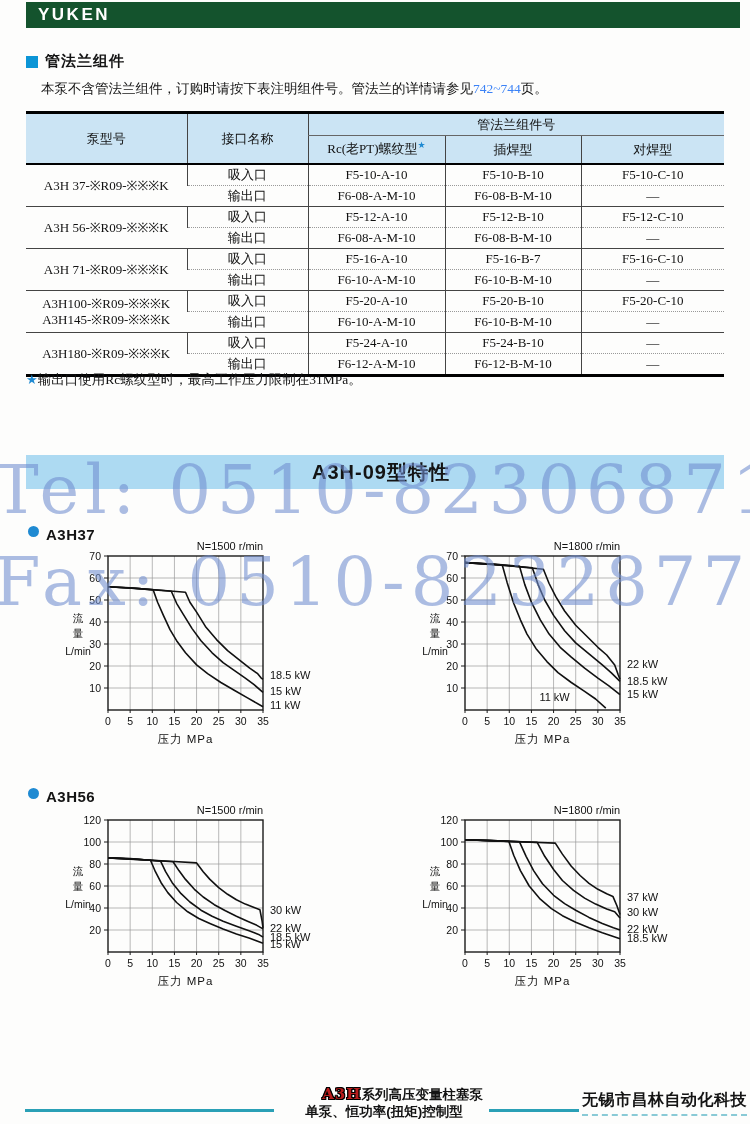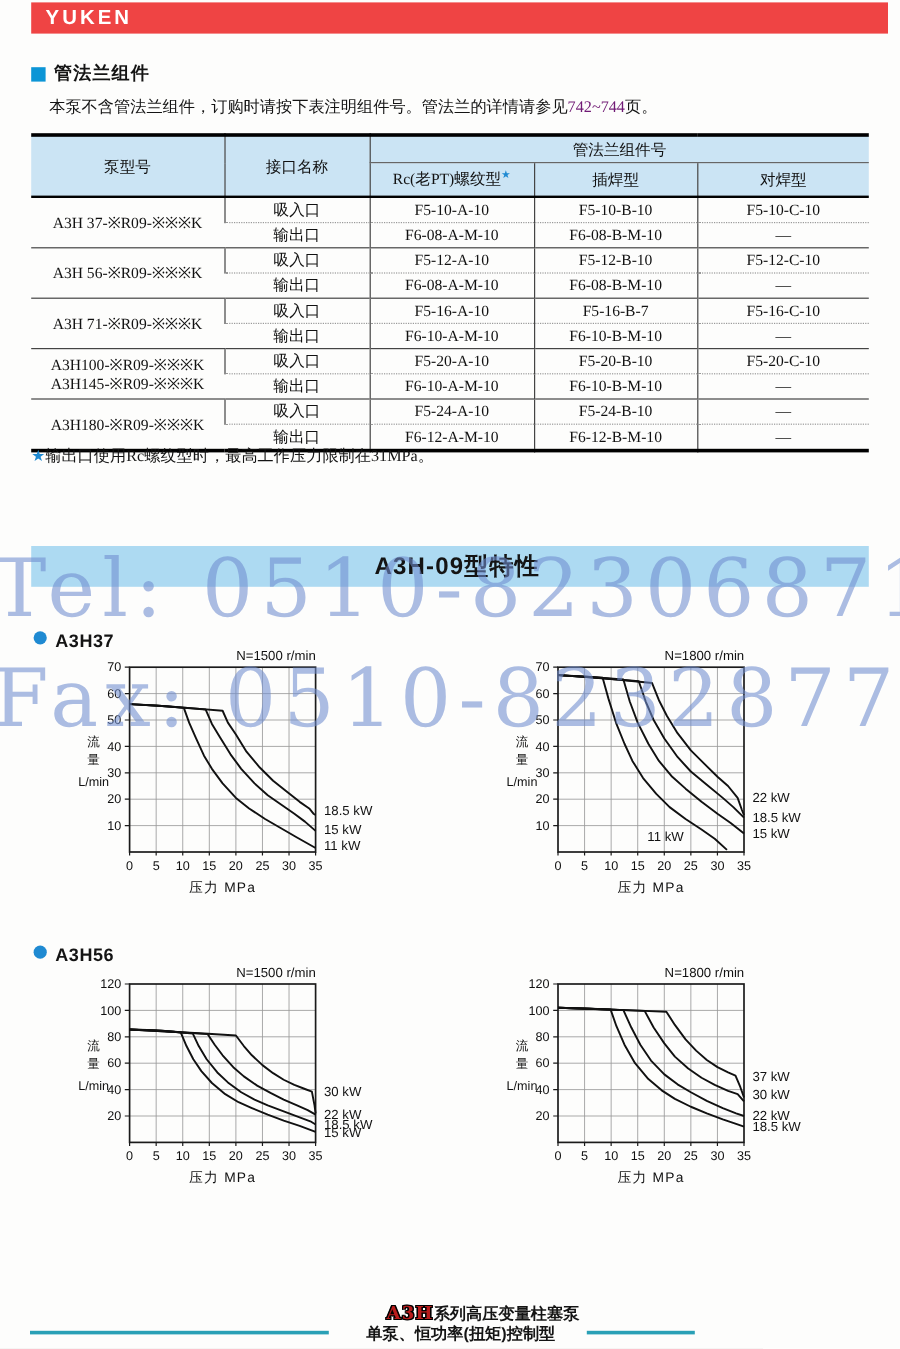--- a/index.html
+++ b/index.html
@@ -1,28 +1,28 @@
 <!DOCTYPE html>
 <html><head>
 <meta charset="utf-8">
 <style>
   html,body{margin:0;padding:0;background:#e8e8e8;}
   .page{position:relative;width:750px;height:1124px;background:#fdfdfc;overflow:hidden;
         font-family:"Liberation Sans","DejaVu Sans",sans-serif;color:#141414;}
   
-  .topbar{position:absolute;left:26px;top:2px;width:714px;height:26px;background:#ef4444;}
+  .topbar{position:absolute;left:26px;top:2px;width:714px;height:26px;background:#14532d;}
   .logo{position:absolute;left:12px;top:3px;color:#fff;font-weight:bold;font-size:17px;
         letter-spacing:2.5px;font-family:"Liberation Sans",sans-serif;}
   
   .sec1-head{position:absolute;left:26px;top:52px;display:flex;align-items:center;gap:7px;}
   .sq{width:12px;height:12px;background:#0c95d6;}
   .sec1-title{font-weight:bold;font-size:15px;letter-spacing:1px;}
   .note{position:absolute;left:41px;top:80px;font-family:"Liberation Serif","DejaVu Serif",serif;
         font-size:13.5px;}
-  .link{color:#701a75;}
+  .link{color:#3b82f6;}
   
   table.flange{position:absolute;left:26px;top:111px;width:698px;border-collapse:collapse;
         border-top:3px solid #000;border-bottom:3px solid #000;
         font-family:"Liberation Serif","DejaVu Serif",serif;font-size:13px;text-align:center;color:#111;}
   .flange th,.flange td{padding:0 2px;font-weight:normal;}
   .flange th{background:#cbe4f4;}
   .flange td+td,.flange th+th,.flange td.vline,.flange th.vline{border-left:1px solid #444;}
   .flange thead tr.h1 th{height:21px;}
   .flange thead tr.h2 th{height:27px;margin-top:40px;}
   .flange thead{border-bottom:2.5px solid #000;}
@@ -414,14 +414,15 @@
   <div class="wm" id="wm1">Tel: 0510-82306871</div>
   <div class="wm" id="wm2">Fax: 0510-82328771</div>
 
   <div class="pageno">92</div>
   <div class="fline" id="fline1"></div>
   <div class="fcenter">
     <div><span class="a3hlogo">A3H</span><span>系列高压变量柱塞泵</span></div>
     <div>单泵、恒功率(扭矩)控制型</div>
   </div>
   <div class="fline" id="fline2"></div>
+  <div class="company">无锡市昌林自动化科技</div>
 
 </div>
 
 </body></html>

